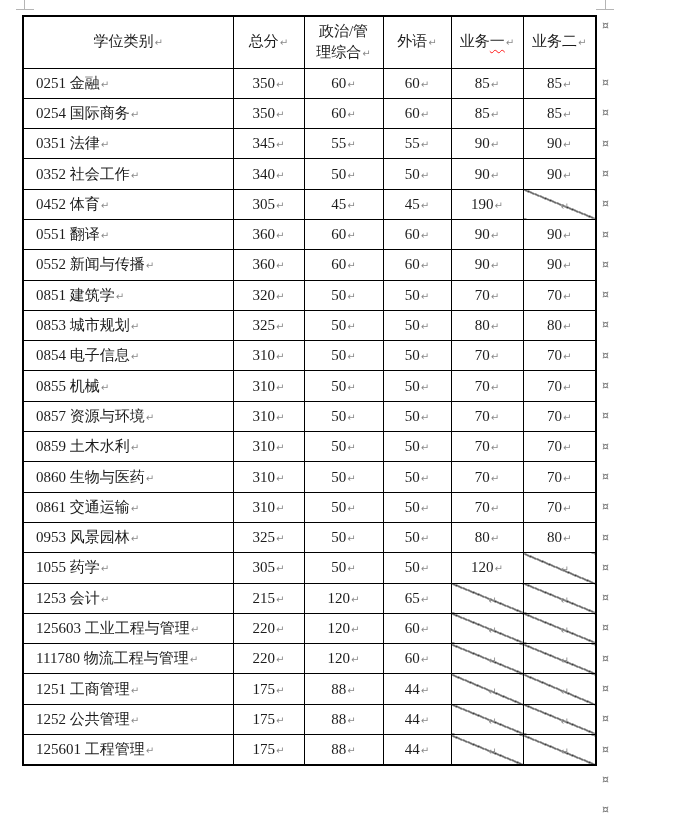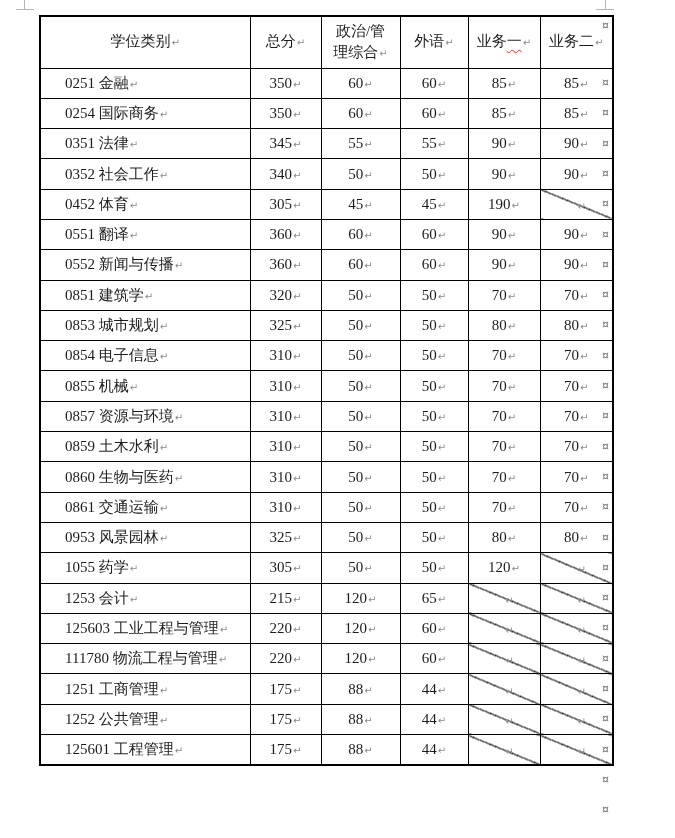--- a/index.html
+++ b/index.html
@@ -13,30 +13,30 @@
 
   
   .corner{position:absolute;width:18px;height:10px;}
   .corner .h{position:absolute;left:0;bottom:0;width:18px;height:1px;background:var(--margin-mark);}
   .corner .v{position:absolute;top:0;height:10px;width:1px;background:var(--margin-mark);}
   .corner-left{left:16px;top:0;}
   .corner-left .v{left:8px;}
   .corner-right{left:596px;top:0;}
   .corner-right .v{left:9px;}
 
-  table.score{position:absolute;left:39px;top:15px;width:573px;
+  table.score{position:absolute;left:22px;top:15px;width:573px;
     border-collapse:collapse;table-layout:fixed;
     border:2px solid var(--border);}
   th,td{border:1px solid var(--border);font-weight:normal;font-size:15px;
     color:var(--text);padding:0;overflow:hidden;white-space:nowrap;}
   thead tr{height:52px;}
   tbody tr{height:30.3px;}
   th{text-align:center;vertical-align:middle;line-height:1.45;}
   td.num{text-align:center;}
-  td.cat{text-align:left;padding-left:24px;}
+  td.cat{text-align:left;padding-left:12px;}
   td.diag{position:relative;text-align:center;
     background:linear-gradient(to top right,
       transparent calc(50% - 0.7px), var(--diag) calc(50% - 0.7px),
       var(--diag) calc(50% + 0.7px), transparent calc(50% + 0.7px));}
   td.diag .pmark{position:relative;left:5px;top:1px;}
 
   .pmark{color:var(--marker);font-size:10px;margin-left:1px;
     font-family:"DejaVu Sans",sans-serif;vertical-align:baseline;}
   .row-mark{position:absolute;left:602px;color:var(--row-marker);font-size:11px;
     font-family:"DejaVu Sans",sans-serif;line-height:1;}

